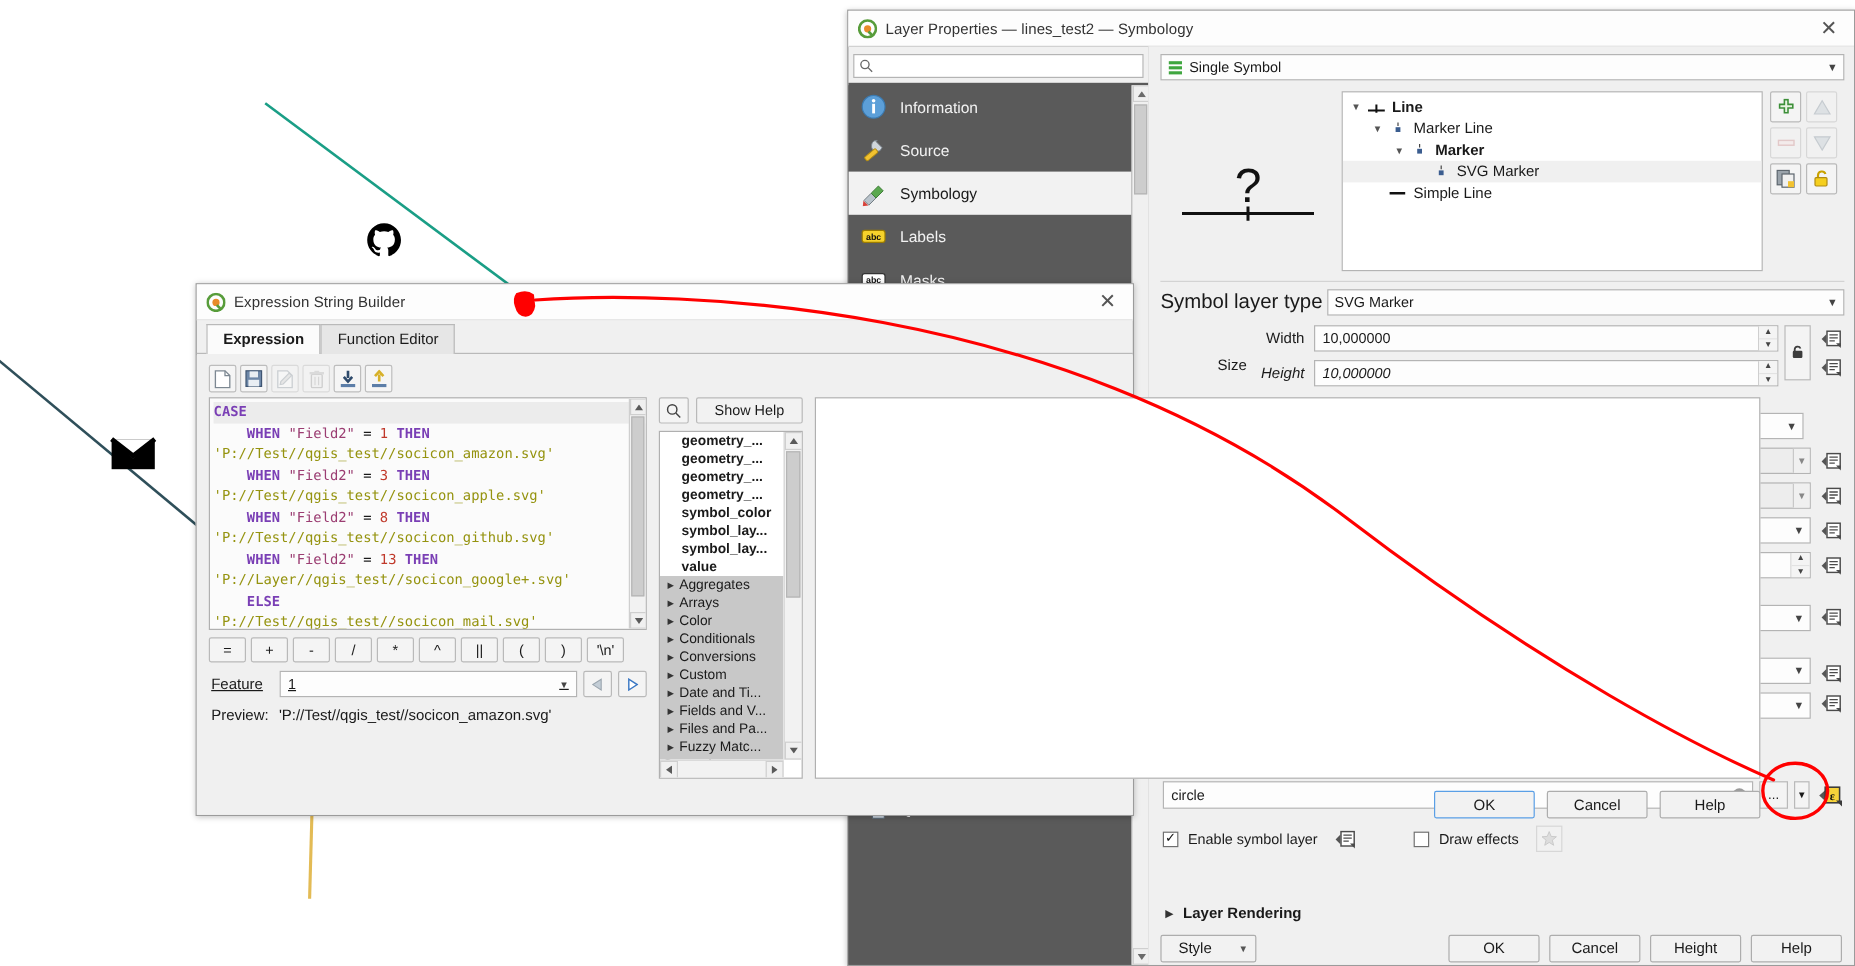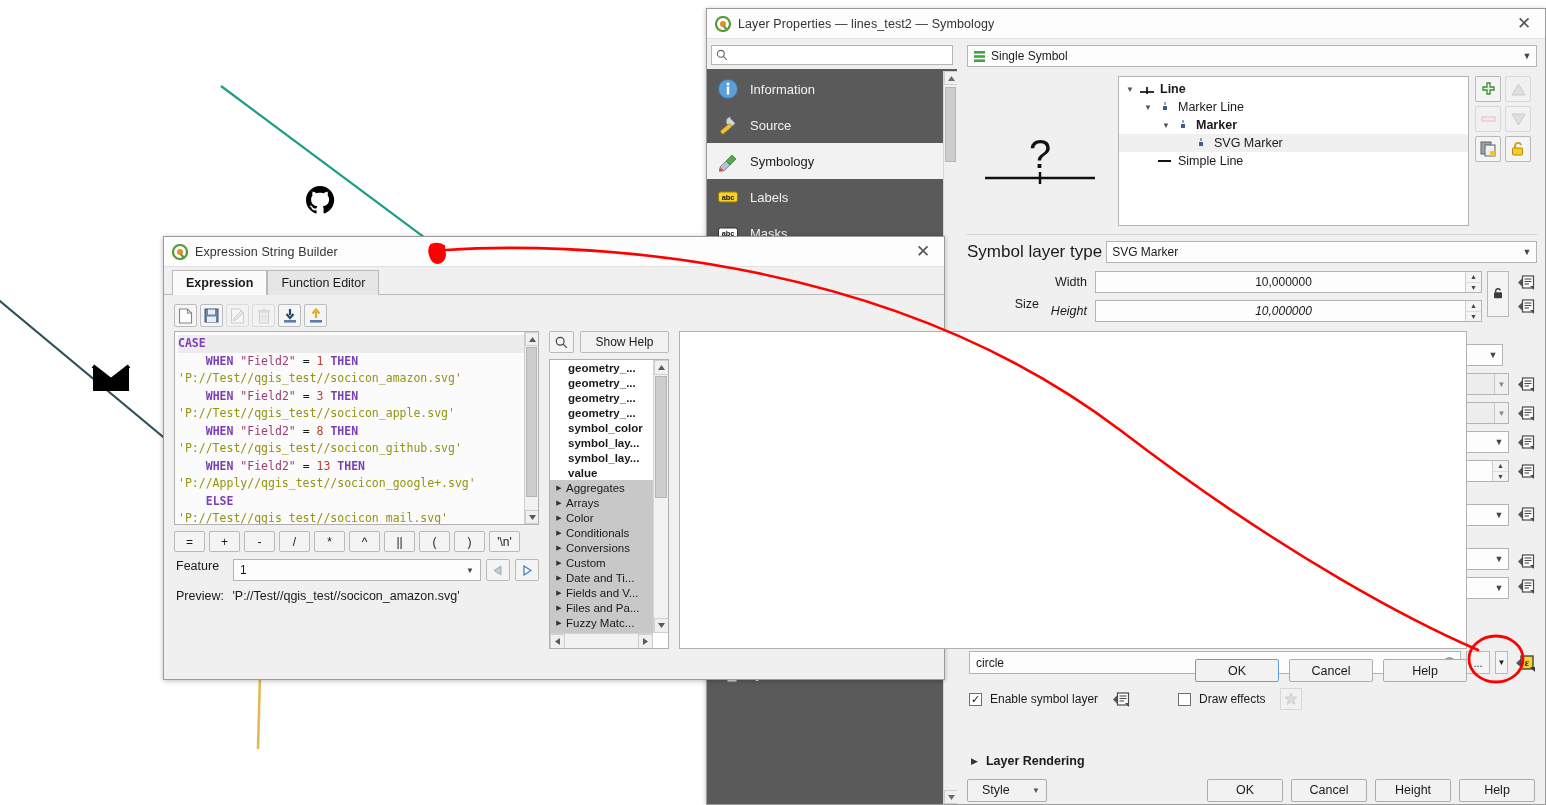--- a/index.html
+++ b/index.html
@@ -79,21 +79,21 @@
 
   .slt-row { display:flex; align-items:center; padding: 6px 8px 0 10px; gap:4px;}
   .slt-row .lbl { font-size:17px; white-space:nowrap;}
 
   .form { padding: 8px 8px 0 10px; }
   .frow { display:flex; align-items:center; margin-bottom:7px; }
   .flabel { width:80px; text-align:right; padding-right:8px; font-size:12.5px; flex:0 0 80px;}
   .sublabel { width:48px; text-align:right; padding-right:8px; font-size:12.5px; flex:0 0 48px;}
   .sublabel.xy { width:14px; flex:0 0 14px; text-align:right; padding-right:6px;}
   .field { height:22px; background:#fdfdfd; border:1px solid #b4b4b4; display:flex;
-           align-items:center; padding:0 0 0 6px; font-size:12px; flex:1; min-width:0;text-align:center;}
+           align-items:center; padding:0 0 0 6px; font-size:12px; flex:1; min-width:0;}
   .field.ro { background:#f0f0f0; color:#9a9a9a; }
   .field .txt { flex:1; overflow:hidden; white-space:nowrap; }
   .spin { width:16px; height:20px; display:flex; flex-direction:column; flex:0 0 16px;
           border-left:1px solid #cfcfcf; }
   .spin div { flex:1; display:flex; align-items:center; justify-content:center; font-size:7px; color:#444;
               background:#f4f4f4; border-bottom:1px solid #dedede; cursor:pointer;}
   .spin div:last-child { border-bottom:0;}
   .colorfield { height:22px; background:#ededed; border:1px solid #b4b4b4; flex:1; display:flex;}
   .colorfield .drop { width:14px; border-left:1px solid #c8c8c8; background:#f0f0f0;
                       display:flex; align-items:center; justify-content:center; font-size:8px; color:#888;}
@@ -154,21 +154,21 @@
   .kw { color:#7a3fb5; font-weight:bold; }
   .num { color:#c0392b; }
   .fld { color:#9b3d72; }
   .str { color:#95930f; }
   .code-sb { position:absolute; right:0; top:0; bottom:0; width:14px; background:#f2f2f2;
              border-left:1px solid #cfcfcf;}
   .ops { display:flex; gap:4px; padding:6px 0 0 0;}
   .opbtn { width:31px; height:21px; border:1px solid #b9b9b9; background:#f4f4f4; border-radius:2px;
            display:flex; align-items:center; justify-content:center; font-size:12px; cursor:pointer;}
   .expfmt { padding:8px 0 0 2px; font-size:12.5px;}
-  .featrow { display:flex; align-items:flex-start; gap:5px; padding:7px 0 0 2px;}
+  .featrow { display:flex; align-items:center; gap:5px; padding:7px 0 0 2px;text-decoration:underline;}
   .featrow .flab { width:52px; font-size:12.5px;}
   .feat-combo { height:22px; flex:1; background:#fdfdfd; border:1px solid #b4b4b4; display:flex;
                 align-items:center; padding-left:6px; font-size:12px;}
   .navarrow { width:24px; height:22px; border:1px solid #b9b9b9; background:#f4f4f4; border-radius:2px;
               display:flex; align-items:center; justify-content:center; cursor:pointer;}
   .previewrow { padding:8px 0 0 2px; font-size:12.5px;}
 
   .expr-mid { width:120px; flex:0 0 120px;}
   .mid-top { display:flex; gap:6px; }
   .searchbtn { width:25px; height:22px; border:1px solid #b9b9b9; background:#f4f4f4; border-radius:2px;
@@ -822,21 +822,21 @@
           <div class="code">
             <div class="lines">
               <div class="cl first"><span class="kw">CASE</span></div>
               <div class="cl">    <span class="kw">WHEN</span> <span class="fld">"Field2"</span> = <span class="num">1</span> <span class="kw">THEN</span></div>
               <div class="cl"><span class="str">'P://Test//qgis_test//socicon_amazon.svg'</span></div>
               <div class="cl">    <span class="kw">WHEN</span> <span class="fld">"Field2"</span> = <span class="num">3</span> <span class="kw">THEN</span></div>
               <div class="cl"><span class="str">'P://Test//qgis_test//socicon_apple.svg'</span></div>
               <div class="cl">    <span class="kw">WHEN</span> <span class="fld">"Field2"</span> = <span class="num">8</span> <span class="kw">THEN</span></div>
               <div class="cl"><span class="str">'P://Test//qgis_test//socicon_github.svg'</span></div>
               <div class="cl">    <span class="kw">WHEN</span> <span class="fld">"Field2"</span> = <span class="num">13</span> <span class="kw">THEN</span></div>
-              <div class="cl"><span class="str">'P://Apply//qgis_test//socicon_google+.svg'</span></div>
+              <div class="cl"><span class="str">'P://Layer//qgis_test//socicon_google+.svg'</span></div>
               <div class="cl">    <span class="kw">ELSE</span></div>
               <div class="cl"><span class="str">'P://Test//qgis_test//socicon_mail.svg'</span></div>
 
             </div>
             <div class="code-sb">
               <div class="sb-arrow">
                   <svg width="7" height="5" viewBox="0 0 7 5">
                     <path d="M3.5 0 L7 5 L0 5 Z" fill="#5a5a5a"></path>
                   </svg>
                 </div>

